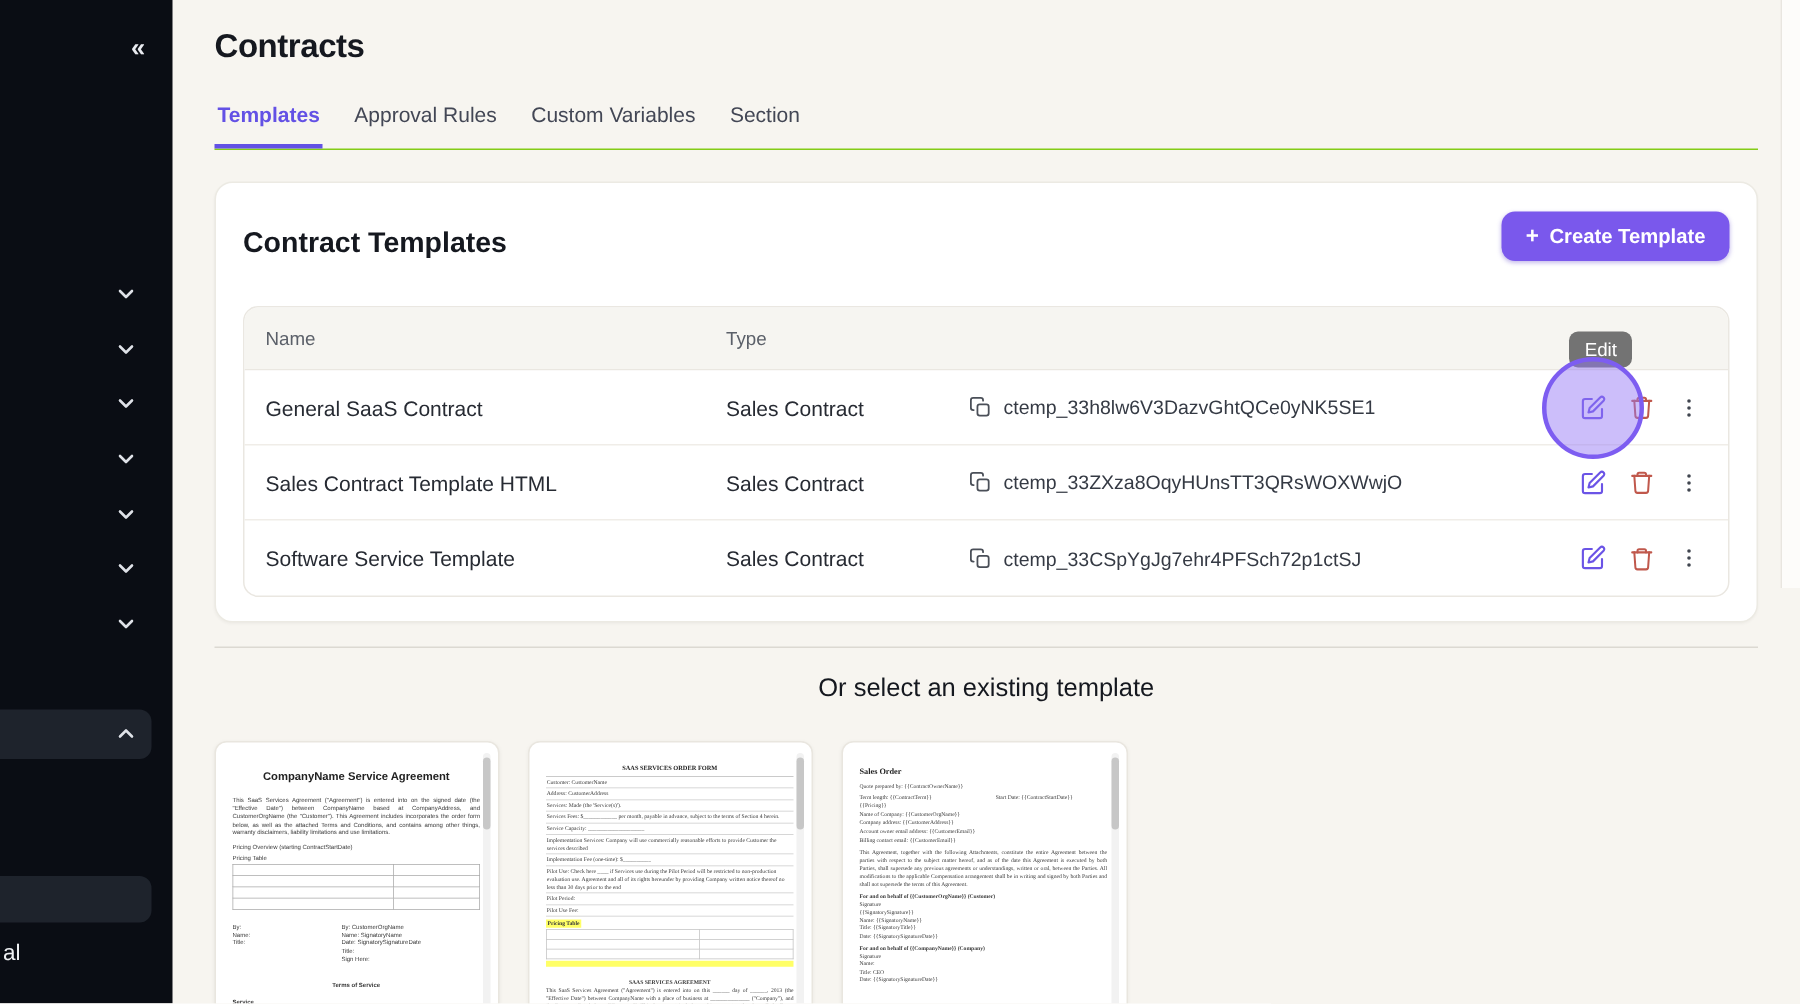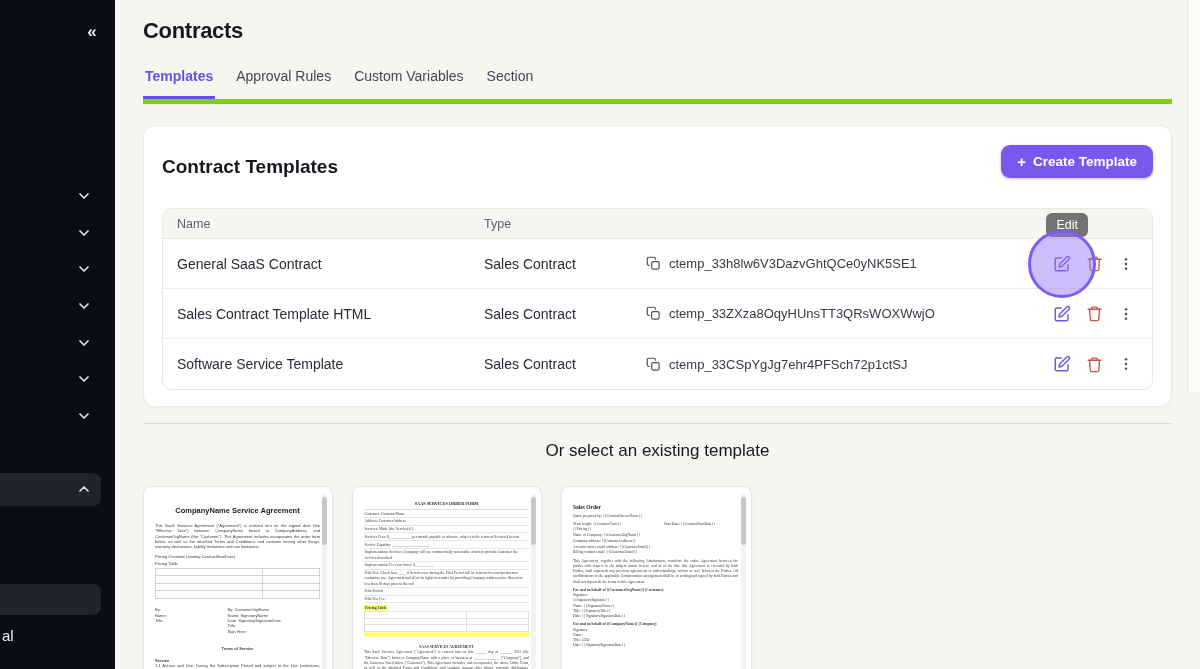--- a/index.html
+++ b/index.html
@@ -10,33 +10,33 @@
   .sidebar { position: absolute; left: 0; top: 0; width: 115px; height: 669px; background: #0a0d14; z-index: 10; }
   .collapse-btn { position: absolute; left: 80px; top: 20px; width: 24px; height: 24px; color: #e9ebf0; font-size: 17px; font-weight: bold; display: flex; align-items: center; justify-content: center; cursor: pointer; }
   .side-chevron { position: absolute; left: 74px; width: 20px; height: 16px; display: flex; align-items: center; justify-content: center; }
   .side-box { position: absolute; left: -8px; width: 109px; background: #1e232c; border-radius: 0 8px 8px 0; }
   .side-fragment { position: absolute; left: 2px; top: 627px; color: #eef0f3; font-size: 15px; font-weight: 500; }
 
   
   .main { position: absolute; left: 115px; top: 0; width: 1085px; height: 669px; padding: 18px 28px 0 28px; }
   .page-title { font-size: 22px; font-weight: 700; color: #15181f; letter-spacing: -0.3px; }
 
-  .tabs { display: flex; gap: 19px; margin-top: 24px; border-bottom: 5px solid #84cc16; }
+  .tabs { display: flex; gap: 19px; margin-top: 24px; border-bottom: 1px solid #84cc16; }
   .tab { font-size: 14px; color: #434755; padding: 0 2px 12px 2px; cursor: pointer; border-bottom: 3px solid transparent; }
   .tab.active { color: #6351e5; font-weight: 600; border-bottom-color: #6351e5; }
 
   
   .card { margin-top: 21px; background: #ffffff; border: 1px solid #eceae3; border-radius: 12px; padding: 19px 18px 16px 18px; box-shadow: 0 1px 2px rgba(20,20,30,0.04); }
   .card-head { display: flex; align-items: flex-end; justify-content: space-between; }
   .card-title { font-size: 19px; font-weight: 700; color: #15181f; }
   .create-btn { display: flex; align-items: center; gap: 7px; background: #7a58ec; color: #ffffff; border: none; border-radius: 9px; padding: 9px 16px; font-size: 13.5px; font-weight: 600; font-family: "Liberation Sans", sans-serif; cursor: pointer; box-shadow: 0 1px 3px rgba(90,60,200,0.35); }
   .create-btn .plus { font-size: 15px; font-weight: 700; line-height: 1; }
 
   .table { margin-top: 30px; border: 1px solid #eae7e1; border-radius: 10px; }
-  .t-head { display: grid; grid-template-columns: 307px 160px 1fr 112px; background: #f6f5f1; border-radius: 9px 9px 0 0; border-bottom: 1px solid #eae7e1; height: 30px; align-items: center; }
+  .t-head { display: grid; grid-template-columns: 307px 160px 1fr 112px; background: #f6f5f1; border-radius: 9px 9px 0 0; border-bottom: 1px solid #eae7e1; height: 42px; align-items: center; }
   .t-head .cell { font-size: 12.5px; color: #5b6069; font-weight: 500; padding-left: 14px; }
   .t-row { position: relative; display: grid; grid-template-columns: 307px 160px 1fr 112px; height: 50px; align-items: center; border-bottom: 1px solid #f0ede8; }
   .t-row:last-child { border-bottom: none; }
   .t-row .cell { padding-left: 14px; font-size: 14px; color: #272b33; }
   .id-cell { display: flex; align-items: center; gap: 7px; padding-left: 14px; }
   .id-text { font-size: 13px; color: #353a44; }
   .actions { display: flex; align-items: center; justify-content: flex-end; gap: 14px; padding-right: 17px; }
   .icon-btn { width: 18px; height: 18px; display: flex; align-items: center; justify-content: center; cursor: pointer; }
 
   

